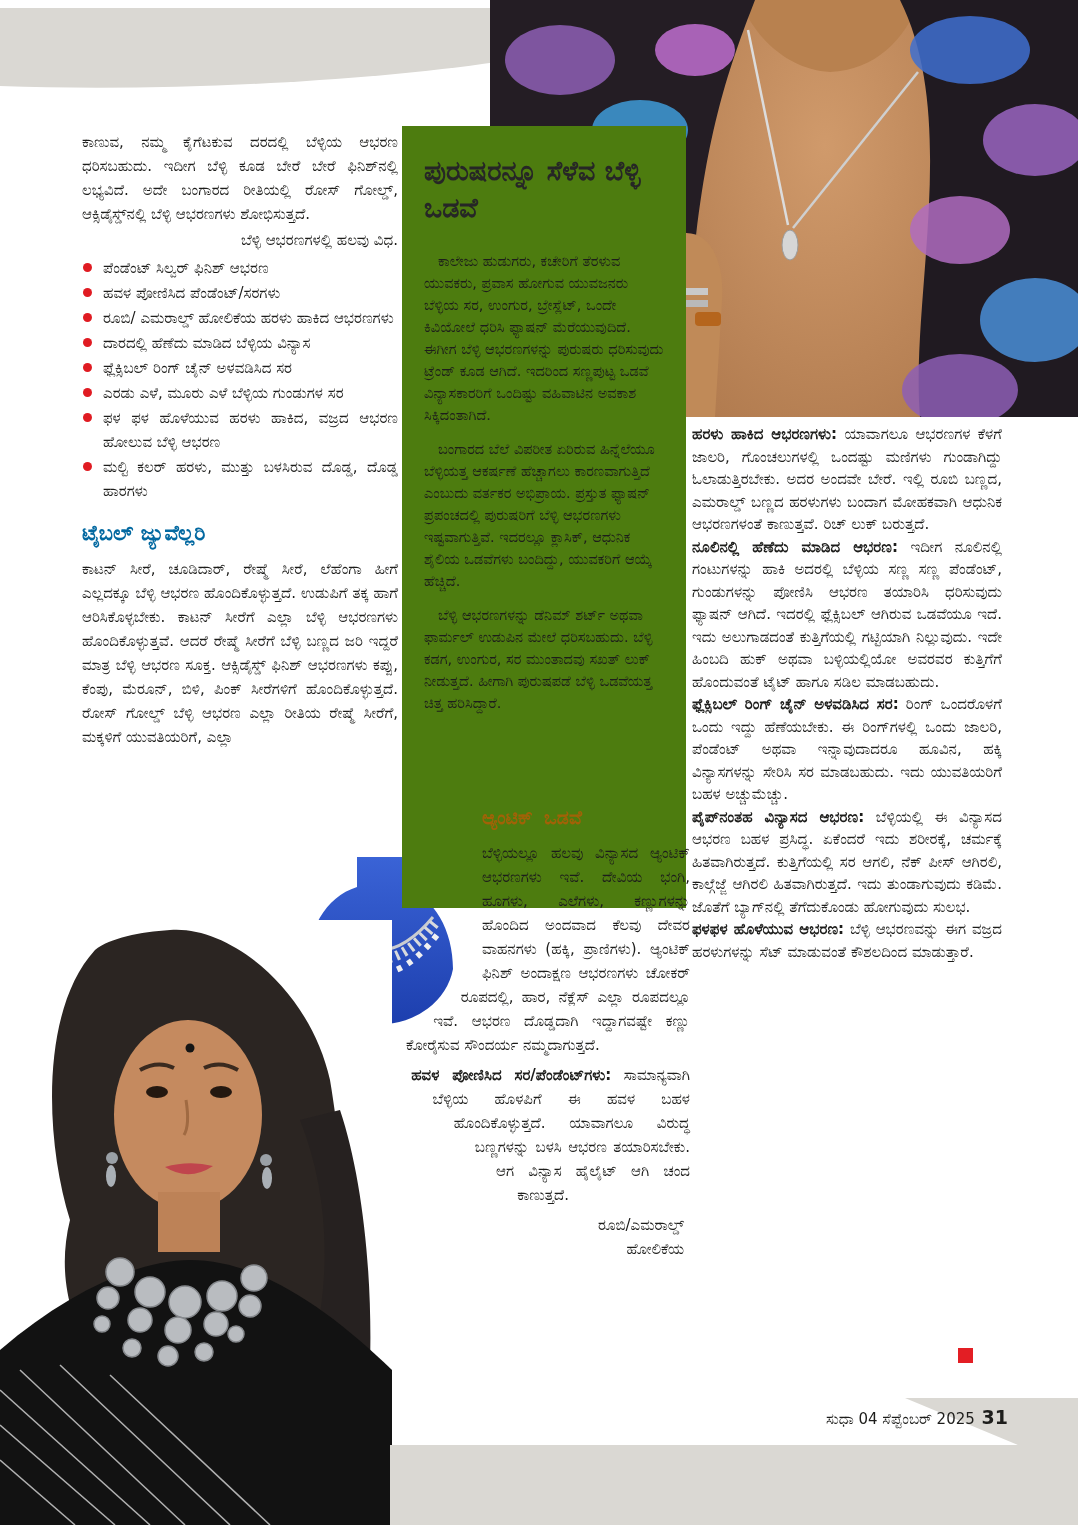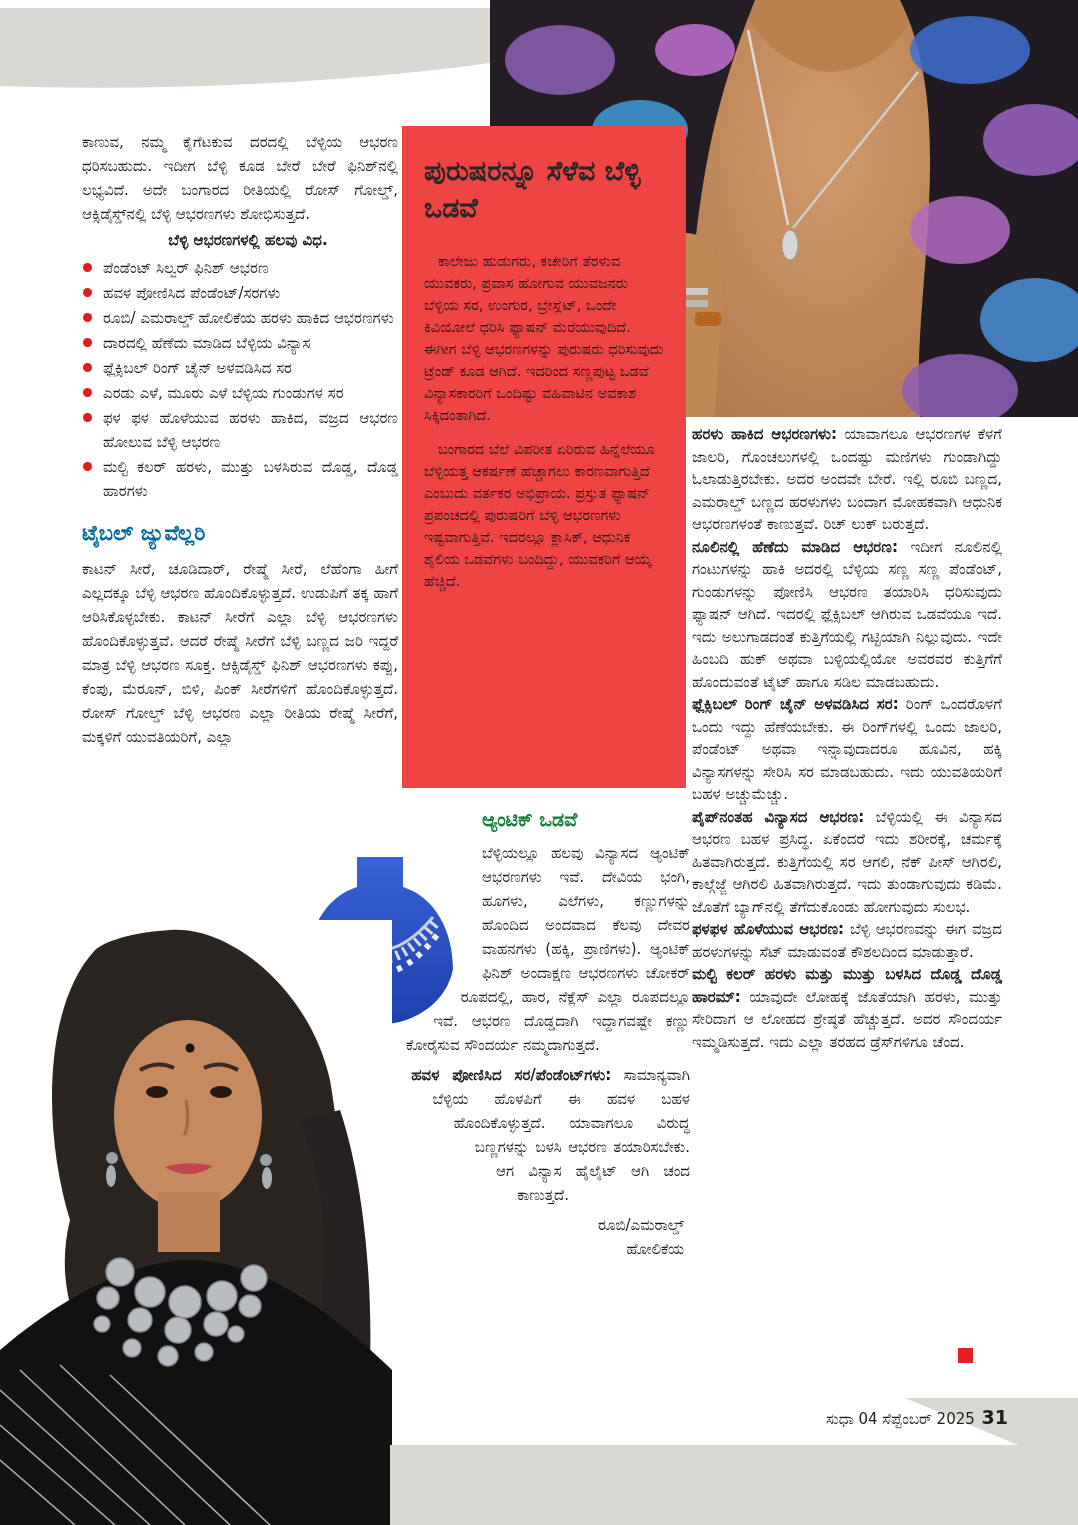--- a/index.html
+++ b/index.html
@@ -8,38 +8,38 @@
   svg{display:block;}
   
   .top-band{position:absolute;left:0;top:0;width:497px;height:96px;z-index:1;}
   .corner-wedge{position:absolute;left:390px;top:1390px;width:688px;height:135px;z-index:1;}
   
   .photo{position:absolute;z-index:1;}
   .photo-man{left:490px;top:0;width:588px;height:417px;}
   .photo-necklace{left:287px;top:853px;width:185px;height:198px;background:#fff;}
   .photo-woman{left:0;top:920px;width:392px;height:605px;}
   
-  .hbox{position:absolute;left:402px;top:126px;width:284px;height:662px;background:#ef4444;
+  .hbox{position:absolute;left:402px;top:126px;width:284px;height:782px;background:#4d7c0f;
         padding:26px 20px 0 22px;box-sizing:border-box;z-index:3;}
   .hbox .headline{font-size:27px;line-height:37px;font-weight:bold;color:#262626;margin:0 0 24px 0;text-align:left;}
   .hbox p{font-size:14.5px;line-height:22px;margin:0 0 12px 0;text-align:left;text-indent:14px;}
   
   .col{position:absolute;z-index:4;text-align:justify;}
   .left-col{left:82px;top:130px;width:316px;font-size:15px;line-height:24px;}
   .left-col .intro{margin:0;text-indent:0;}
-  .left-col .list-intro{margin:2px 0 4px 0;text-indent:16px;text-align:center;font-weight:bold;}
+  .left-col .list-intro{margin:2px 0 4px 0;text-indent:16px;text-align:right;}
   .blist{margin:2px 0 4px 0;padding:0;list-style:none;}
   .blist li{position:relative;padding-left:21px;margin:1px 0;text-align:justify;}
   .bullet-dot{position:absolute;left:1px;top:7px;width:9px;height:9px;border-radius:50%;background:#e01b22;}
   .sec-h{font-weight:bold;font-size:21px;color:#0369a1;margin:18px 0 12px 0;text-align:left;}
   .mid-col{left:390px;top:795px;width:300px;font-size:15px;line-height:24px;}
   .mid-col p{margin:0 0 6px 0;}
   .bust-spacer{float:left;width:92px;height:252px;shape-outside:polygon(0 0,100% 0,100% 68%,0 100%);}
   .woman-spacer{float:left;width:152px;height:172px;shape-outside:polygon(0 0,0 100%,100% 100%);}
-  .antique-h{font-weight:bold;font-size:19px;color:#15803d;margin:12px 0 10px 0;text-align:left;}
+  .antique-h{font-weight:bold;font-size:19px;color:#a16207;margin:12px 0 10px 0;text-align:left;font-family:Liberation Mono, monospace;}
   .runover{text-align:right;padding-right:6px;}
   .right-col{left:692px;top:423px;width:310px;font-size:15px;line-height:22.5px;}
   .right-col p{margin:0;}
   .lead{font-weight:bold;}
   
   .footer{position:absolute;left:826px;top:1406px;z-index:6;font-size:15px;color:#1d1d1b;white-space:nowrap;}
   .footer .pg{font-weight:bold;font-size:19px;margin-left:2px;}
   .endmark{position:absolute;left:958px;top:1348px;width:15px;height:15px;background:#e31e24;z-index:6;}
 </style>
 </head>
@@ -174,20 +174,21 @@
     <svg width="688" height="135" viewBox="0 0 688 135">
       <polygon points="515,8 688,8 688,80" fill="#dad8d3"></polygon>
       <rect x="0" y="55" width="688" height="80" fill="#dad8d3"></rect>
     </svg>
   </div>
 
   <div class="hbox">
     <div class="headline">ಪುರುಷರನ್ನೂ ಸೆಳೆವ ಬೆಳ್ಳಿ ಒಡವೆ</div>
     <p>ಕಾಲೇಜು ಹುಡುಗರು, ಕಚೇರಿಗೆ ತೆರಳುವ ಯುವಕರು, ಪ್ರವಾಸ ಹೋಗುವ ಯುವಜನರು ಬೆಳ್ಳಿಯ ಸರ, ಉಂಗುರ, ಬ್ರೇಸ್ಲೆಟ್, ಒಂದೇ ಕಿವಿಯೋಲೆ ಧರಿಸಿ ಫ್ಯಾಷನ್ ಮೆರೆಯುವುದಿದೆ. ಈಗೀಗ ಬೆಳ್ಳಿ ಆಭರಣಗಳನ್ನು ಪುರುಷರು ಧರಿಸುವುದು ಟ್ರೆಂಡ್ ಕೂಡ ಆಗಿದೆ. ಇದರಿಂದ ಸಣ್ಣಪುಟ್ಟ ಒಡವೆ ವಿನ್ಯಾಸಕಾರರಿಗೆ ಒಂದಿಷ್ಟು ವಹಿವಾಟಿನ ಅವಕಾಶ ಸಿಕ್ಕಿದಂತಾಗಿದೆ.</p>
     <p>ಬಂಗಾರದ ಬೆಲೆ ವಿಪರೀತ ಏರಿರುವ ಹಿನ್ನೆಲೆಯೂ ಬೆಳ್ಳಿಯತ್ತ ಆಕರ್ಷಣೆ ಹೆಚ್ಚಾಗಲು ಕಾರಣವಾಗುತ್ತಿದೆ ಎಂಬುದು ವರ್ತಕರ ಅಭಿಪ್ರಾಯ. ಪ್ರಸ್ತುತ ಫ್ಯಾಷನ್ ಪ್ರಪಂಚದಲ್ಲಿ ಪುರುಷರಿಗೆ ಬೆಳ್ಳಿ ಆಭರಣಗಳು ಇಷ್ಟವಾಗುತ್ತಿವೆ. ಇದರಲ್ಲೂ ಕ್ಲಾಸಿಕ್, ಆಧುನಿಕ ಶೈಲಿಯ ಒಡವೆಗಳು ಬಂದಿದ್ದು, ಯುವಕರಿಗೆ ಆಯ್ಕೆ ಹೆಚ್ಚಿದೆ.</p>
+    <p>ಬೆಳ್ಳಿ ಆಭರಣಗಳನ್ನು ಡೆನಿಮ್ ಶರ್ಟ್ ಅಥವಾ ಫಾರ್ಮಲ್ ಉಡುಪಿನ ಮೇಲೆ ಧರಿಸಬಹುದು. ಬೆಳ್ಳಿ ಕಡಗ, ಉಂಗುರ, ಸರ ಮುಂತಾದವು ಸಖತ್ ಲುಕ್ ನೀಡುತ್ತದೆ. ಹೀಗಾಗಿ ಪುರುಷಪಡೆ ಬೆಳ್ಳಿ ಒಡವೆಯತ್ತ ಚಿತ್ತ ಹರಿಸಿದ್ದಾರೆ.</p>
   </div>
 
   <div class="col left-col">
     <p class="intro">ಕಾಣುವ, ನಮ್ಮ ಕೈಗೆಟಕುವ ದರದಲ್ಲಿ ಬೆಳ್ಳಿಯ ಆಭರಣ ಧರಿಸಬಹುದು. ಇದೀಗ ಬೆಳ್ಳಿ ಕೂಡ ಬೇರೆ ಬೇರೆ ಫಿನಿಶ್‌ನಲ್ಲಿ ಲಭ್ಯವಿದೆ. ಅದೇ ಬಂಗಾರದ ರೀತಿಯಲ್ಲಿ ರೋಸ್ ಗೋಲ್ಡ್, ಆಕ್ಸಿಡೈಸ್ಡ್‌ನಲ್ಲಿ ಬೆಳ್ಳಿ ಆಭರಣಗಳು ಶೋಭಿಸುತ್ತದೆ.</p>
     <p class="list-intro">ಬೆಳ್ಳಿ ಆಭರಣಗಳಲ್ಲಿ ಹಲವು ವಿಧ.</p>
     <ul class="blist">
       <li><span class="bullet-dot"></span><span>ಪೆಂಡೆಂಟ್ ಸಿಲ್ವರ್ ಫಿನಿಶ್ ಆಭರಣ</span></li>
       <li><span class="bullet-dot"></span><span>ಹವಳ ಪೋಣಿಸಿದ ಪೆಂಡೆಂಟ್/ಸರಗಳು</span></li>
       <li><span class="bullet-dot"></span><span>ರೂಬಿ/ ಎಮರಾಲ್ಡ್ ಹೋಲಿಕೆಯ ಹರಳು ಹಾಕಿದ ಆಭರಣಗಳು</span></li>
       <li><span class="bullet-dot"></span><span>ದಾರದಲ್ಲಿ ಹೆಣೆದು ಮಾಡಿದ ಬೆಳ್ಳಿಯ ವಿನ್ಯಾಸ</span></li>
@@ -226,24 +227,20 @@
       <span>ರಿಂಗ್ ಒಂದರೊಳಗೆ ಒಂದು ಇದ್ದು ಹೆಣೆಯಬೇಕು. ಈ ರಿಂಗ್‌ಗಳಲ್ಲಿ ಒಂದು ಜಾಲರಿ, ಪೆಂಡೆಂಟ್ ಅಥವಾ ಇನ್ನಾವುದಾದರೂ ಹೂವಿನ, ಹಕ್ಕಿ ವಿನ್ಯಾಸಗಳನ್ನು ಸೇರಿಸಿ ಸರ ಮಾಡಬಹುದು. ಇದು ಯುವತಿಯರಿಗೆ ಬಹಳ ಅಚ್ಚುಮೆಚ್ಚು.</span>
     </p>
     <p>
       <span class="lead">ಪೈಪ್‌ನಂತಹ ವಿನ್ಯಾಸದ ಆಭರಣ:</span>
       <span>ಬೆಳ್ಳಿಯಲ್ಲಿ ಈ ವಿನ್ಯಾಸದ ಆಭರಣ ಬಹಳ ಪ್ರಸಿದ್ಧ. ಏಕೆಂದರೆ ಇದು ಶರೀರಕ್ಕೆ, ಚರ್ಮಕ್ಕೆ ಹಿತವಾಗಿರುತ್ತದೆ. ಕುತ್ತಿಗೆಯಲ್ಲಿ ಸರ ಆಗಲಿ, ನೆಕ್ ಪೀಸ್ ಆಗಿರಲಿ, ಕಾಲ್ಗೆಜ್ಜೆ ಆಗಿರಲಿ ಹಿತವಾಗಿರುತ್ತದೆ. ಇದು ತುಂಡಾಗುವುದು ಕಡಿಮೆ. ಜೊತೆಗೆ ಬ್ಯಾಗ್‌ನಲ್ಲಿ ತೆಗೆದುಕೊಂಡು ಹೋಗುವುದು ಸುಲಭ.</span>
     </p>
     <p>
       <span class="lead">ಫಳಫಳ ಹೊಳೆಯುವ ಆಭರಣ:</span>
       <span>ಬೆಳ್ಳಿ ಆಭರಣವನ್ನು ಈಗ ವಜ್ರದ ಹರಳುಗಳನ್ನು ಸೆಟ್ ಮಾಡುವಂತೆ ಕೌಶಲದಿಂದ ಮಾಡುತ್ತಾರೆ.</span>
     </p>
-    <p>
-      <span class="lead">ಮಲ್ಟಿ ಕಲರ್ ಹರಳು ಮತ್ತು ಮುತ್ತು ಬಳಸಿದ ದೊಡ್ಡ ದೊಡ್ಡ ಹಾರಮ್:</span>
-      <span>ಯಾವುದೇ ಲೋಹಕ್ಕೆ ಜೊತೆಯಾಗಿ ಹರಳು, ಮುತ್ತು ಸೇರಿದಾಗ ಆ ಲೋಹದ ಶ್ರೇಷ್ಠತೆ ಹೆಚ್ಚುತ್ತದೆ. ಅದರ ಸೌಂದರ್ಯ ಇಮ್ಮಡಿಸುತ್ತದೆ. ಇದು ಎಲ್ಲಾ ತರಹದ ಡ್ರೆಸ್‌ಗಳಿಗೂ ಚೆಂದ.</span>
-    </p>
   </div>
 
   <div class="endmark"></div>
 
   <div class="footer">
     <span>ಸುಧಾ</span>
     <span>04 ಸೆಪ್ಟೆಂಬರ್ 2025</span>
     <span class="pg">31</span>
   </div>
 

